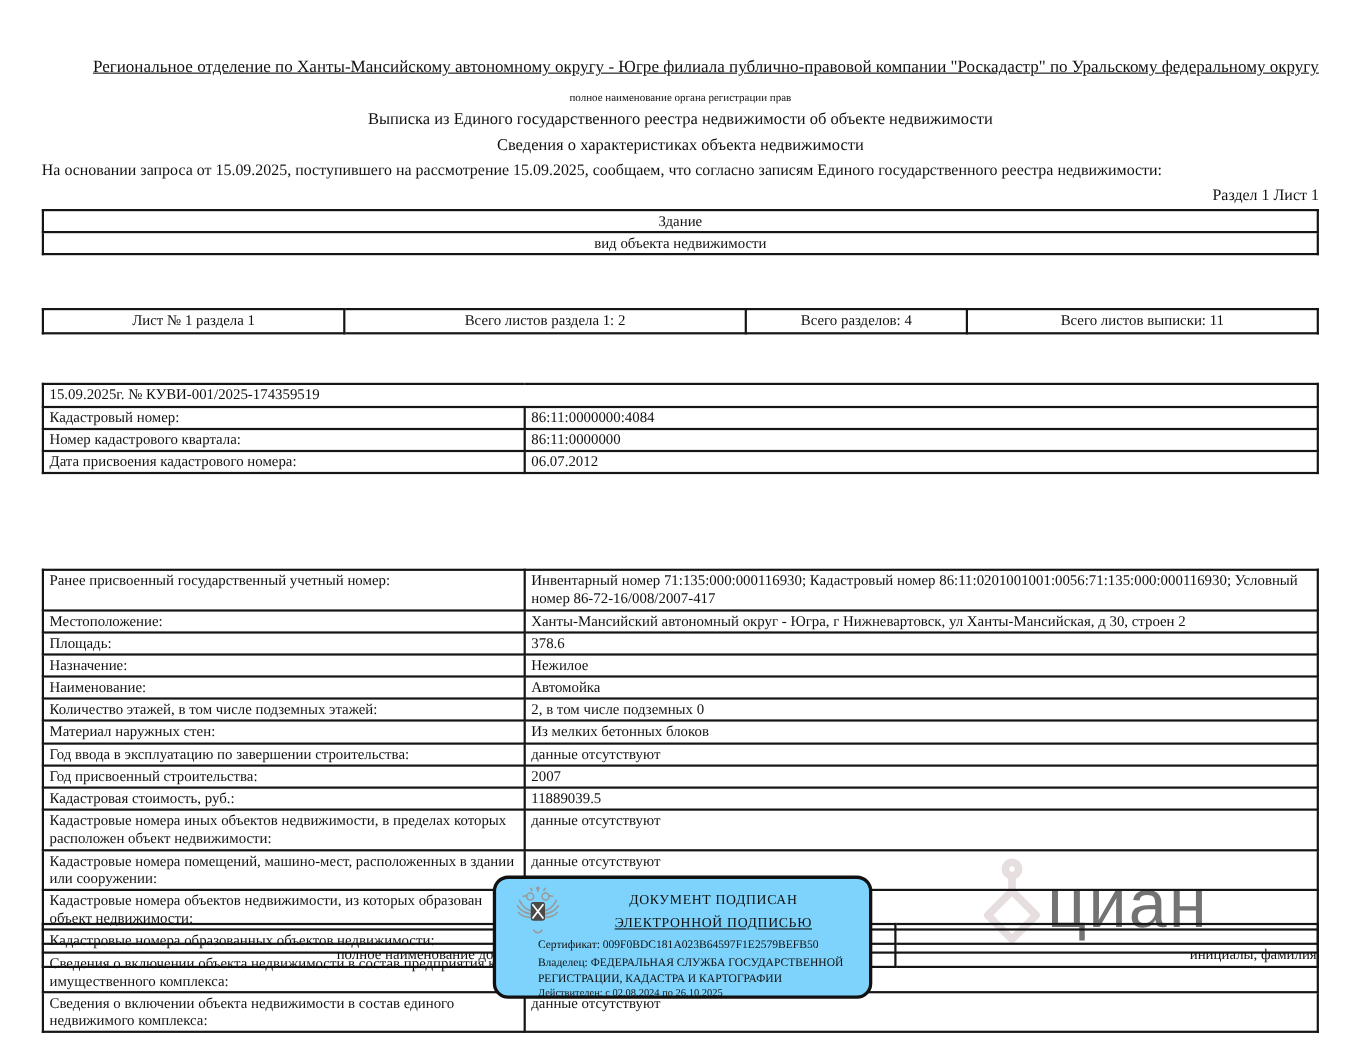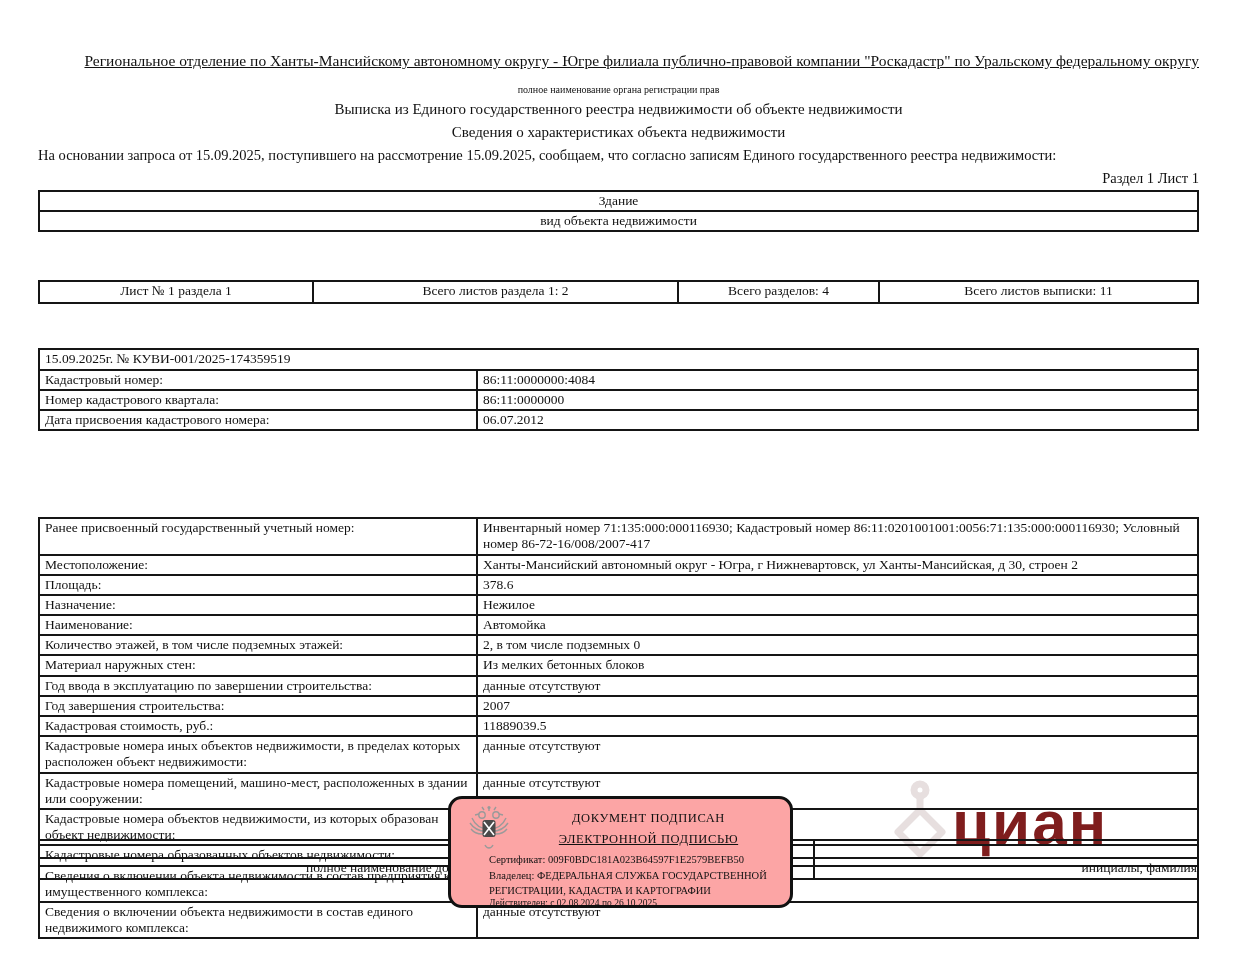--- a/index.html
+++ b/index.html
@@ -63,43 +63,43 @@
   .t-sign-left{left:38px;top:839px;width:462px;}
   .t-sign-right{left:758px;top:839px;width:441px;}
   table.sign{border-collapse:collapse;table-layout:fixed;width:100%;background:transparent;position:relative;z-index:1;}
   table.sign td{border:2px solid #151515;font-size:13.5px;line-height:1.2;padding:1px 0;text-align:right;}
   table.sign .empty-row td{height:14px;}
   table.sign .label-row td{height:17px;}
 
   
   .stamp{
     left:448px;top:796px;width:345px;height:112px;
-    background:#fca5a5;border:3.5px solid #111;border-radius:14px;
+    background:#7dd3fc;border:3.5px solid #111;border-radius:14px;
     z-index:3;box-sizing:border-box;
   }
   .stamp-eagle{position:absolute;left:16px;top:6px;width:44px;height:52px;}
   .stamp-title1{position:absolute;left:60px;top:12px;width:275px;text-align:center;
     font-size:12.5px;letter-spacing:0.6px;}
   .stamp-title2{position:absolute;left:60px;top:33px;width:275px;text-align:center;
     font-size:12.5px;letter-spacing:0.6px;text-decoration:underline;}
   .stamp-cert{position:absolute;left:38px;top:55px;width:300px;font-size:10.5px;}
   .stamp-owner1{position:absolute;left:38px;top:71px;width:300px;font-size:10.5px;}
   .stamp-owner2{position:absolute;left:38px;top:86px;width:300px;font-size:10.5px;}
   .stamp-valid{position:absolute;left:38px;top:99px;width:300px;font-size:9.5px;}
 
   
   .watermark{
     left:888px;top:780px;width:320px;height:100px;
     z-index:0;display:flex;align-items:flex-start;
     pointer-events:none;
   }
   .watermark-text{
     font-family:"Liberation Sans","DejaVu Sans",sans-serif;
-    font-weight:bold;font-size:62px;line-height:86px;
-    color:#7f1d1d;letter-spacing:2px;
+    font-weight:normal;font-size:62px;line-height:86px;
+    color:#737373;letter-spacing:2px;
   }
 </style>
 </head>
 <body>
 
 <div class="page">
 
   <div class="abs watermark">
     <svg width="64" height="86" viewBox="0 0 64 86" style="flex:0 0 auto;">
       <g fill="none" stroke="#e7dfdf" stroke-width="7" stroke-linejoin="round">
@@ -202,21 +202,21 @@
         </tr>
     <tr>
           <td>Материал наружных стен:</td>
           <td>Из мелких бетонных блоков</td>
         </tr>
     <tr>
           <td>Год ввода в эксплуатацию по завершении строительства:</td>
           <td>данные отсутствуют</td>
         </tr>
     <tr>
-          <td>Год завершения строительства:</td>
+          <td>Год присвоенный строительства:</td>
           <td>2007</td>
         </tr>
     <tr>
           <td>Кадастровая стоимость, руб.:</td>
           <td>11889039.5</td>
         </tr>
     <tr>
           <td>Кадастровые номера иных объектов недвижимости, в пределах которых расположен объект недвижимости:</td>
           <td>данные отсутствуют</td>
         </tr>

